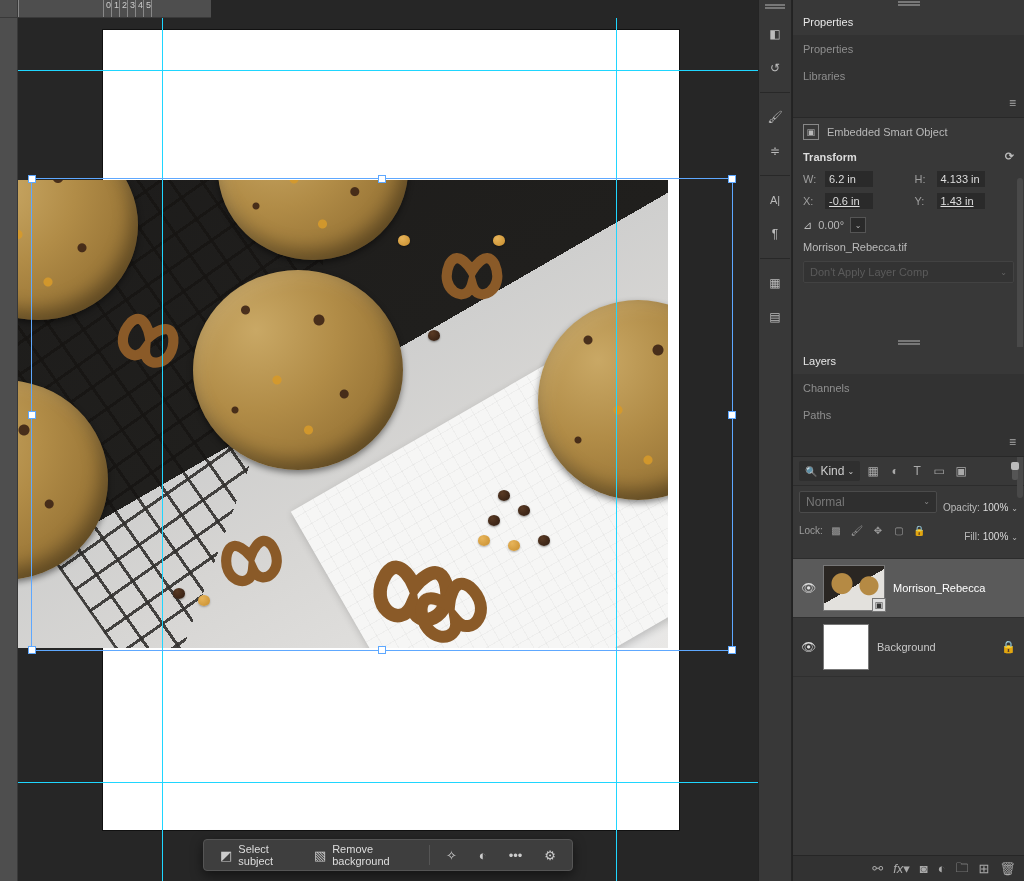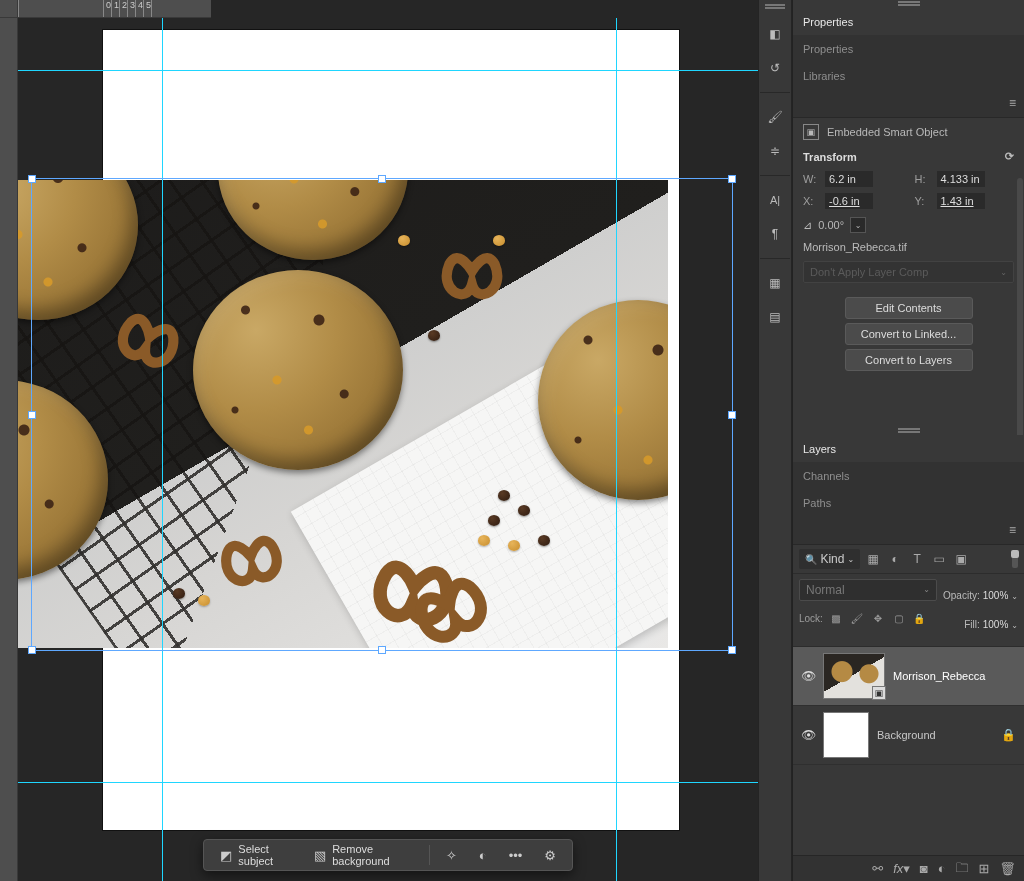--- a/index.html
+++ b/index.html
@@ -312,25 +312,20 @@
         <span class="drop">⌄</span>
       </div>
 
       <div class="file-name">Morrison_Rebecca.tif</div>
 
       <div class="combo" style="opacity:.55;">
         <span>Don't Apply Layer Comp</span>
         <span class="chev">⌄</span>
       </div>
 
-      <div class="btnrow">
-        <div class="pbtn">Edit Contents</div>
-        <div class="pbtn">Convert to Linked...</div>
-        <div class="pbtn">Convert to Layers</div>
-      </div>
       <div style="height:40px;"></div>
     </div>
 
     <div class="tabstrip" style="margin-top:6px;">
       <div class="ptab active">Layers</div>
       <div class="ptab">Channels</div>
       <div class="ptab">Paths</div>
       <div class="pmenu">≡</div>
     </div>
     <div class="layers-body">

